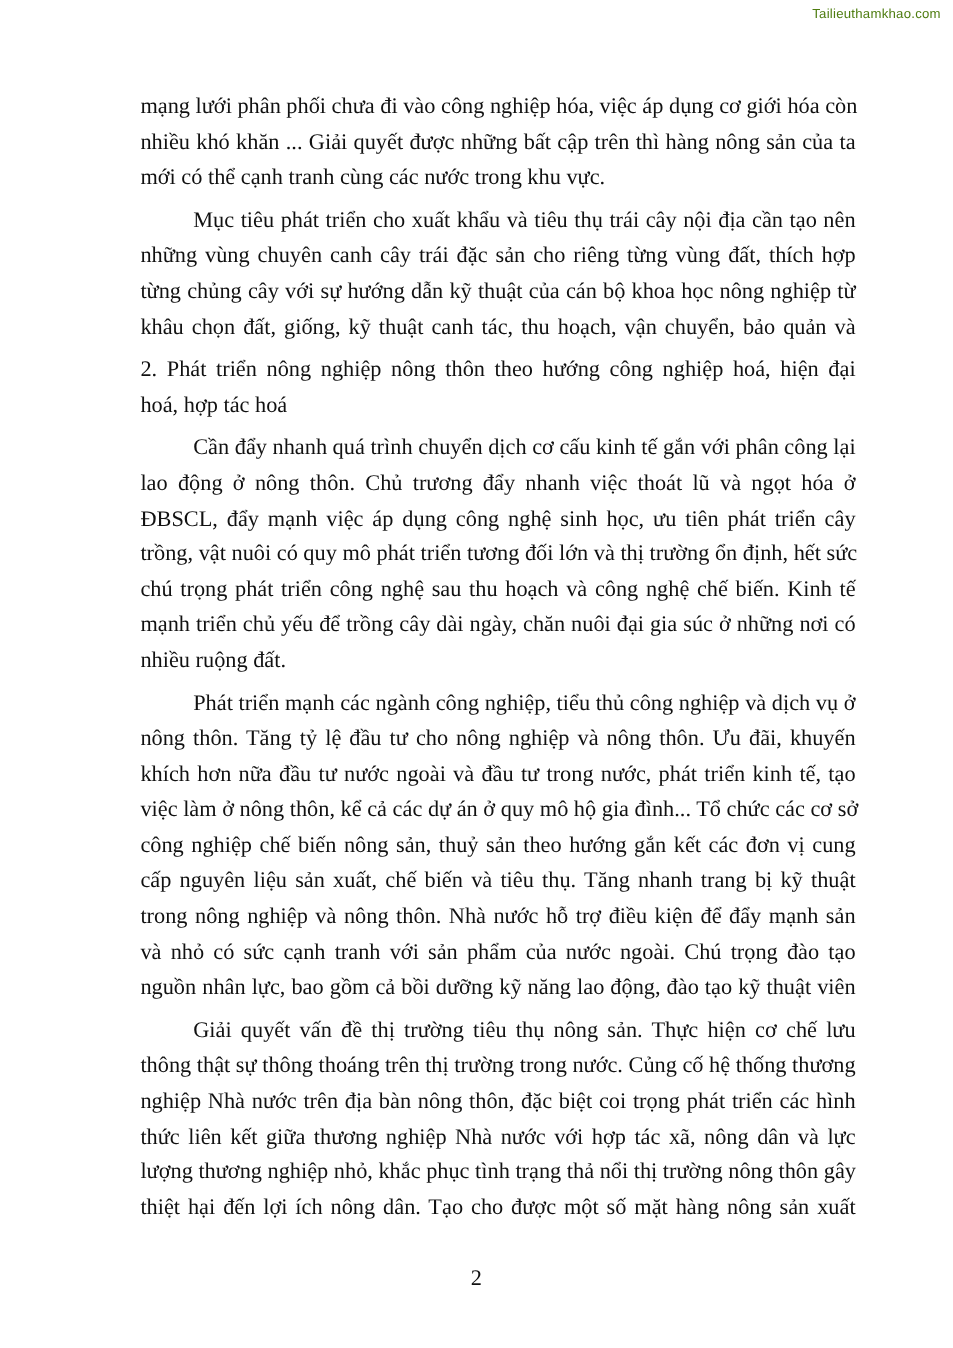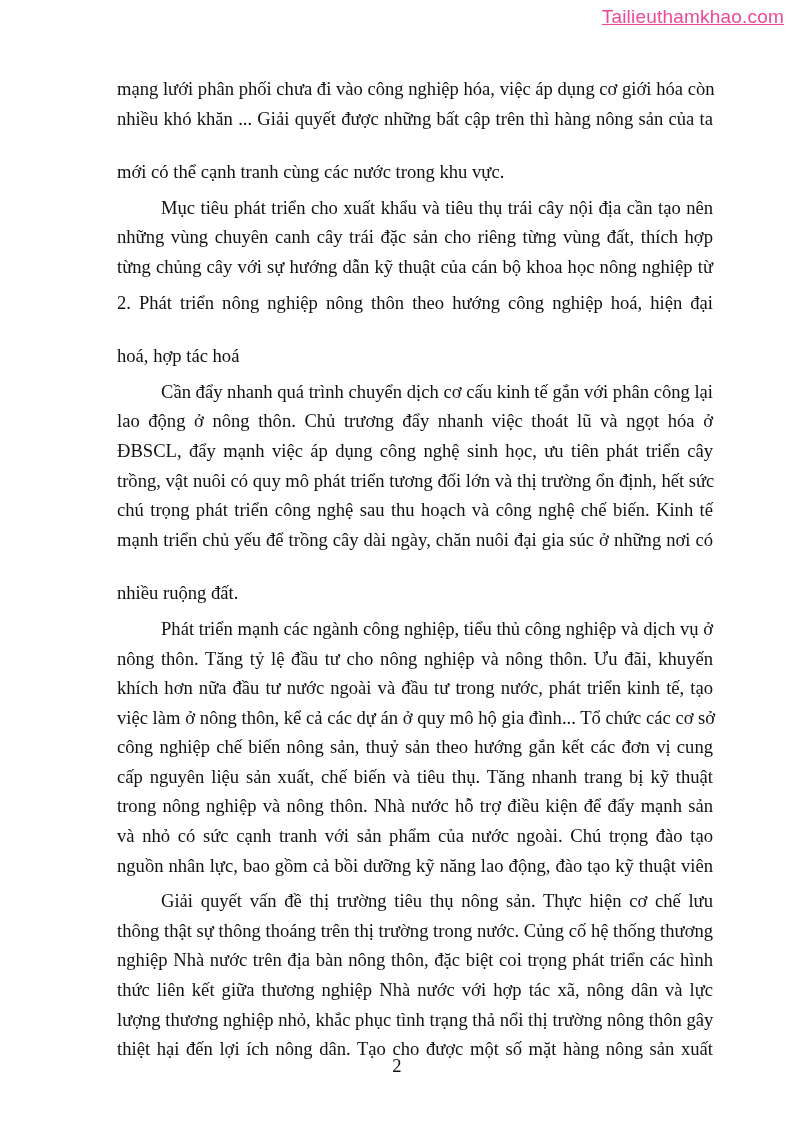--- a/index.html
+++ b/index.html
@@ -1,31 +1,31 @@
 <!DOCTYPE html>
 <html><head>
   <meta charset="utf-8">
   <style>
     html, body { margin: 0; padding: 0; background: #ffffff; }
     body { width: 794px; height: 1123px; position: relative; overflow: hidden; }
     .watermark {
       position: absolute; top: 6px; right: 10px;
-      font-family: "Liberation Sans", sans-serif; font-size: 19px;
-      color: #ec4899; letter-spacing: 0.2px; text-decoration: underline;
+      font-family: "Liberation Sans", sans-serif; font-size: 11px;
+      color: #4d7c0f; letter-spacing: 0.2px;
     }
     .page {
       position: absolute; left: 117px; top: 74px; width: 596px;
       font-family: "Liberation Serif", serif; font-size: 18.6px;
       color: #111111;
     }
     .line {
       display: block; height: 29.6px; line-height: 29.6px;
       white-space: nowrap; text-align: justify; text-align-last: justify;
     }
-    .line.last { text-align-last: left; margin-top: 24px; }
+    .line.last { text-align-last: left; }
     .line.indent { padding-left: 44px; }
     .para-gap { height: 6px; }
     .heading .line { font-weight: normal; }
     .page-number {
       position: absolute; top: 1055px; left: 0; width: 794px; text-align: center;
       font-family: "Liberation Serif", serif; font-size: 18.6px; color: #111111;
     }
   </style>
 </head>
 <body>
@@ -38,20 +38,21 @@
     <span class="line">mạng lưới phân phối chưa đi vào công nghiệp hóa, việc áp dụng cơ giới hóa còn</span>
     <span class="line">nhiều khó khăn ... Giải quyết được những bất cập trên thì hàng nông sản của ta</span>
     <span class="line last">mới có thể cạnh tranh cùng các nước trong khu vực.</span>
   </div>
   <div class="para-gap"></div>
 
   <div class="paragraph">
     <span class="line indent">Mục tiêu phát triển cho xuất khẩu và tiêu thụ trái cây nội địa cần tạo nên</span>
     <span class="line">những vùng chuyên canh cây trái đặc sản cho riêng từng vùng đất, thích hợp</span>
     <span class="line">từng chủng cây với sự hướng dẫn kỹ thuật của cán bộ khoa học nông nghiệp từ</span>
+    <span class="line">khâu chọn đất, giống, kỹ thuật canh tác, thu hoạch, vận chuyển, bảo quản và</span>
   </div>
   <div class="para-gap"></div>
 
   <div class="paragraph heading">
     <span class="line">2. Phát triển nông nghiệp nông thôn theo hướng công nghiệp hoá, hiện đại</span>
     <span class="line last">hoá, hợp tác hoá</span>
   </div>
   <div class="para-gap"></div>
 
   <div class="paragraph">

